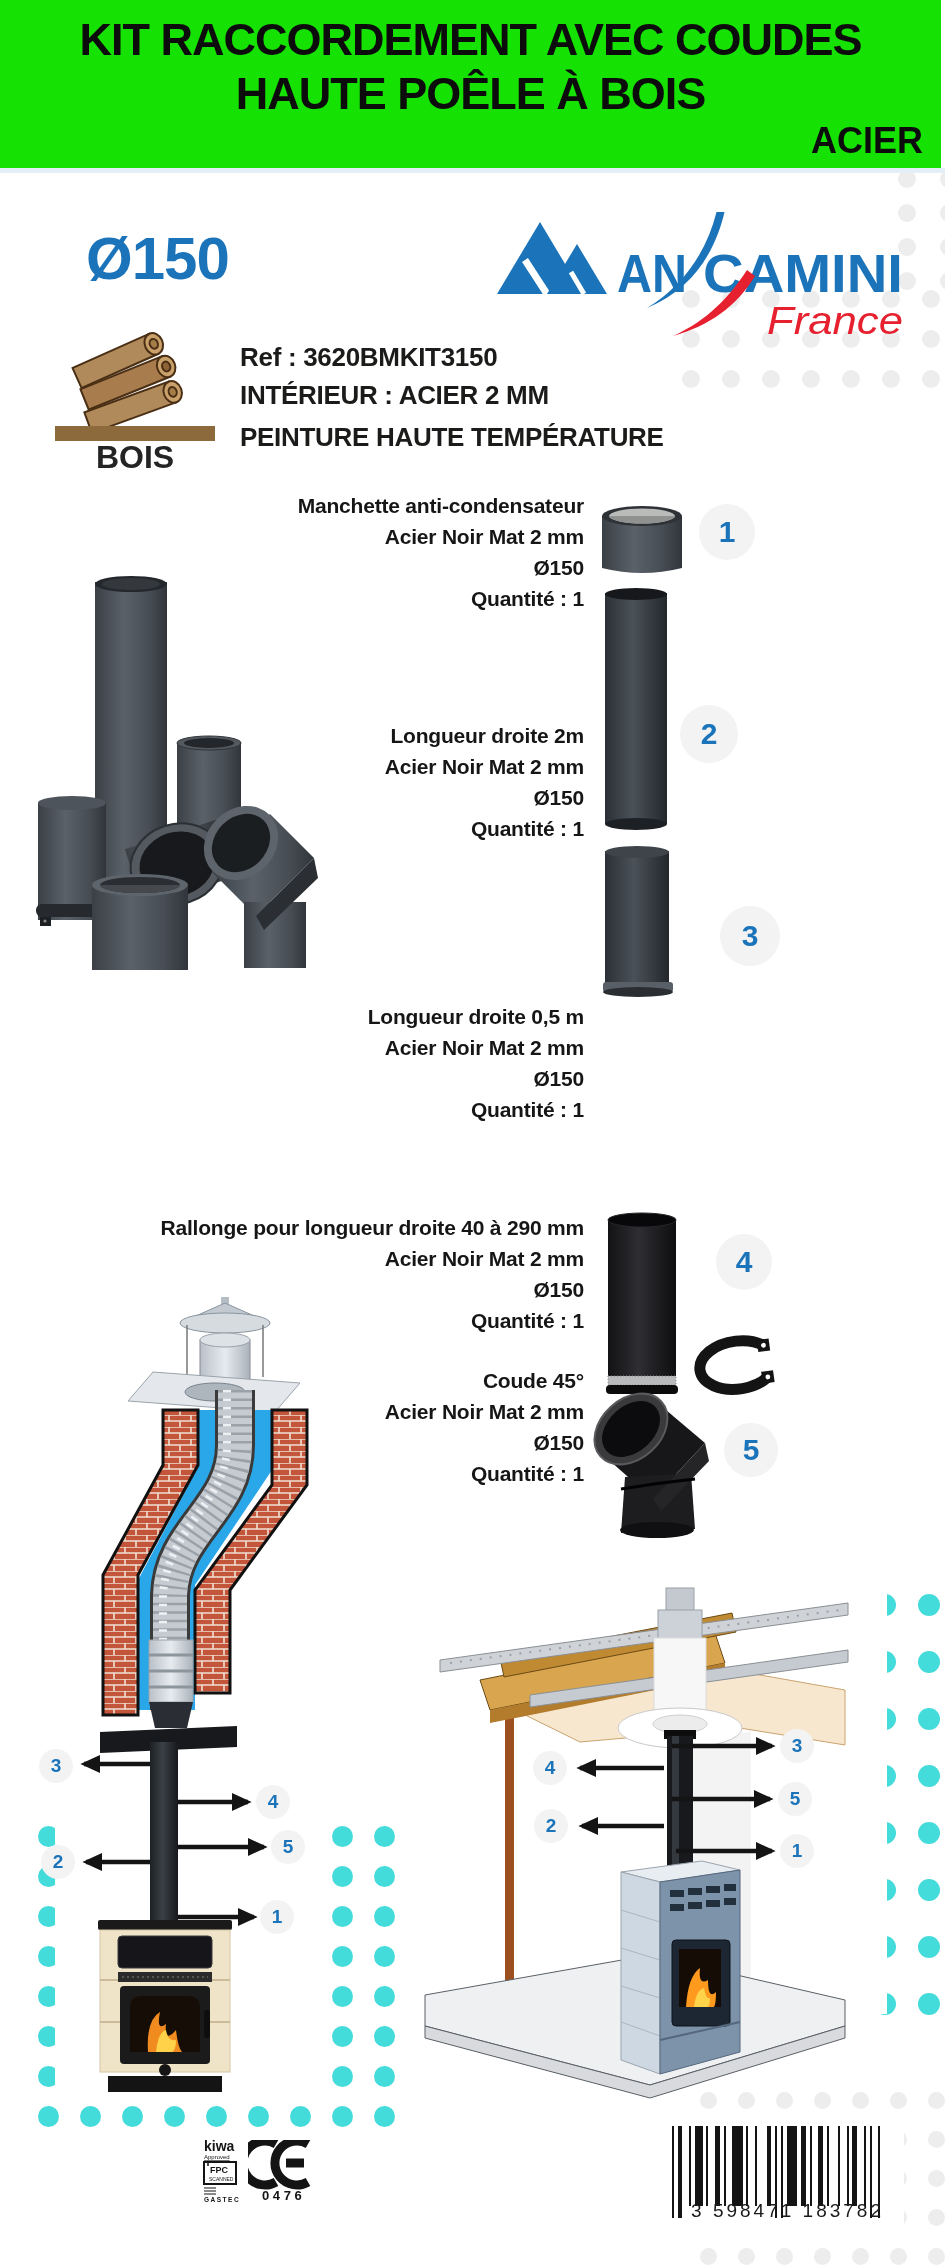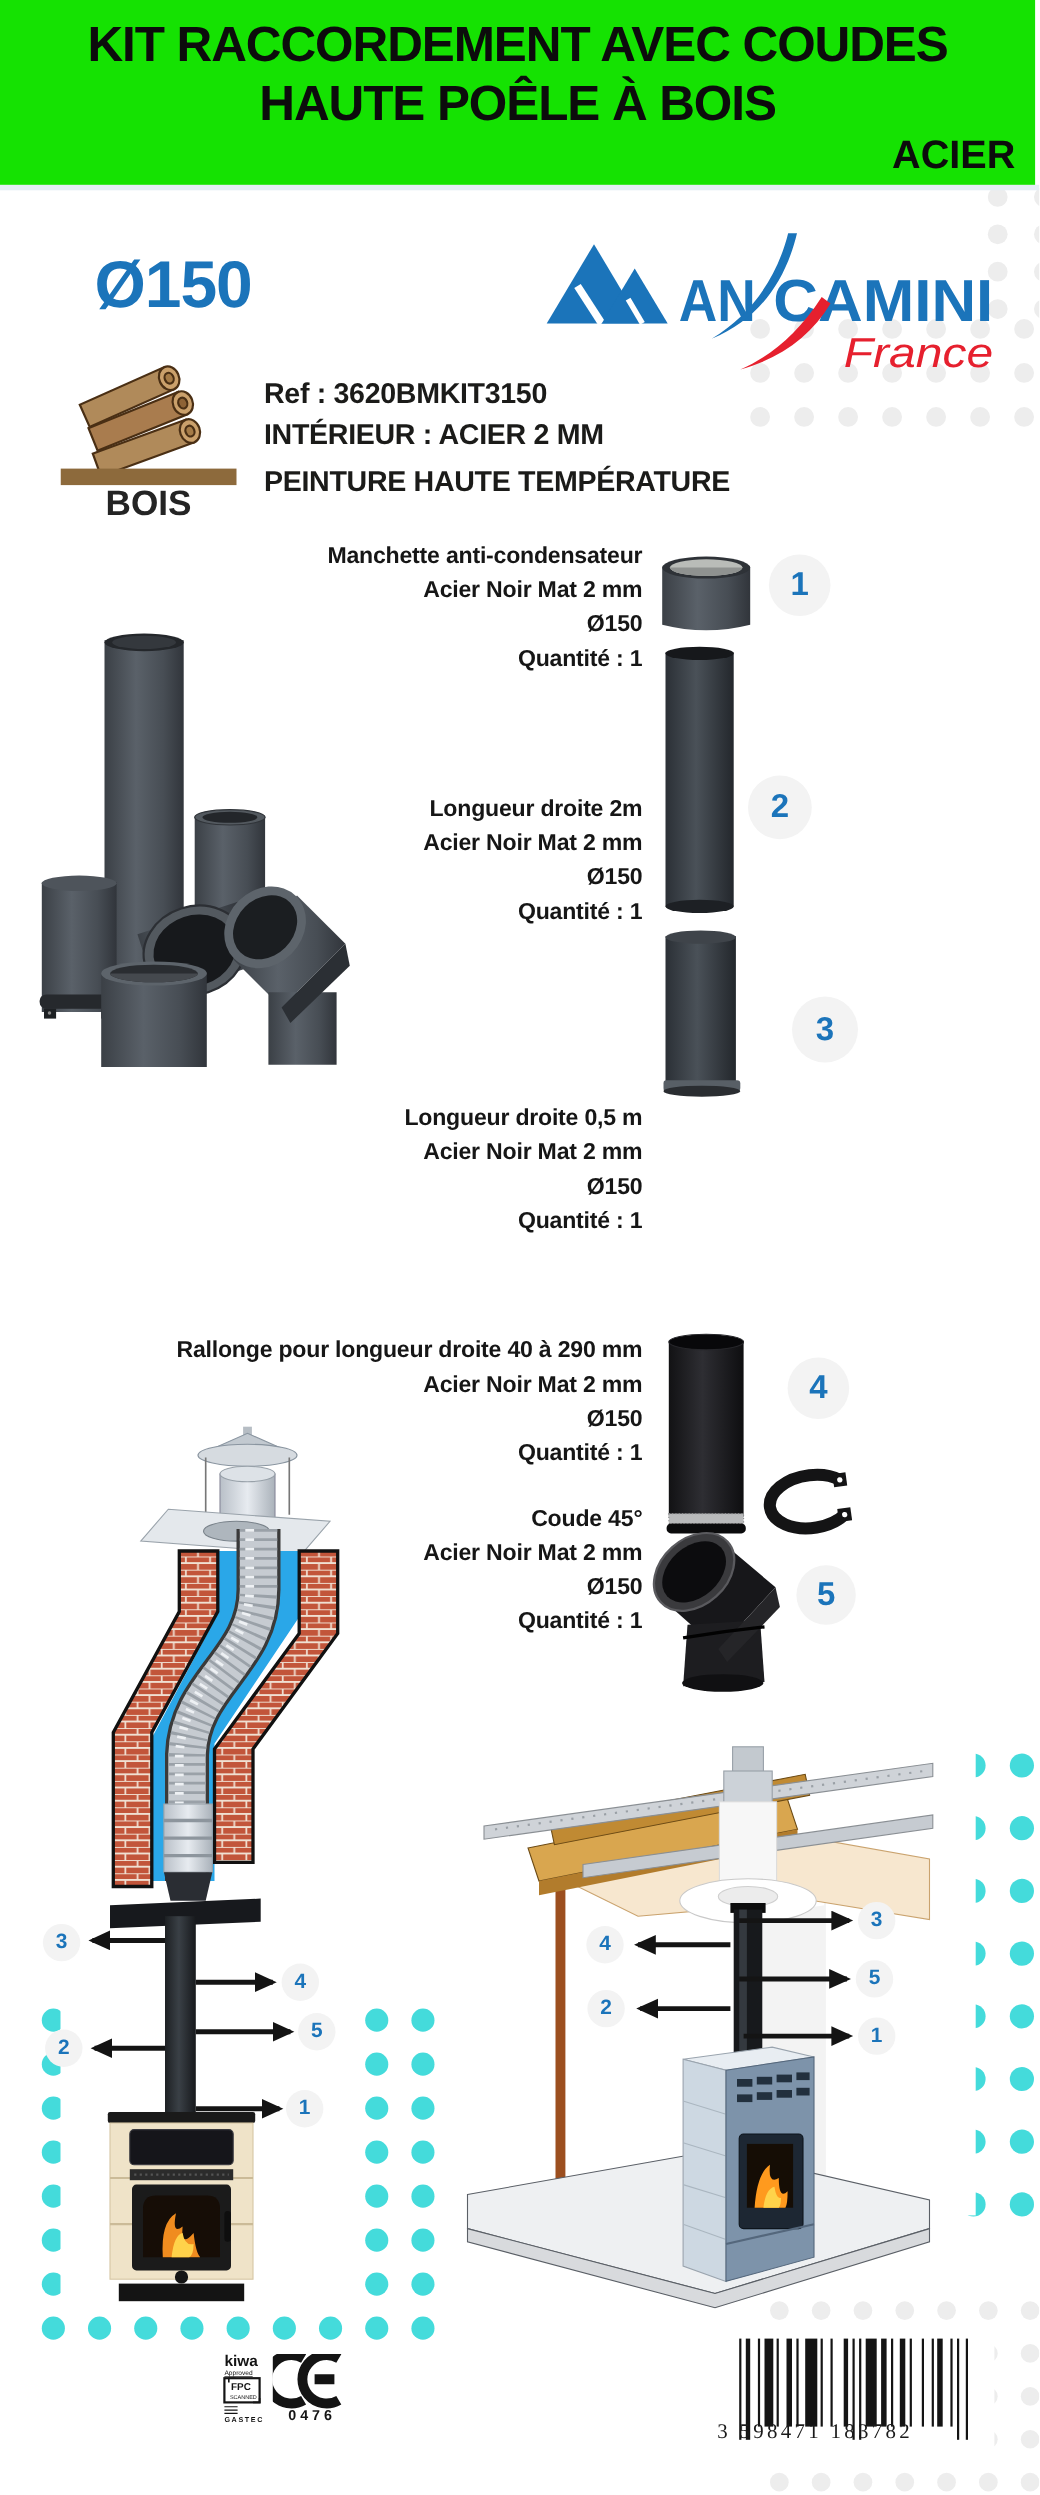--- a/index.html
+++ b/index.html
@@ -22,21 +22,21 @@
   .badge{position:absolute;background:#f3f3f3;border-radius:50%;display:flex;align-items:center;justify-content:center;font-weight:800;color:#1b74ba;z-index:5;}
   .ibadge{font-size:30px;}
   .callout{width:34px;height:34px;font-size:19px;}
   #diam{left:86px;top:224px;font-size:60px;font-weight:800;color:#1b74ba;z-index:5;letter-spacing:-1px;}
   .ref{position:absolute;left:240px;font-weight:800;font-size:26px;color:#1b1b19;z-index:5;letter-spacing:-0.3px;}
   #pipeL{left:150px;top:1742px;width:28px;height:190px;z-index:3;
          background:linear-gradient(90deg,#1d2023,#3a4046 45%,#17191c);}
   #barcodeBox{left:652px;top:2112px;width:252px;height:130px;background:#fff;z-index:3;}
   #bars{position:absolute;left:20px;top:14px;width:212px;height:96px;}
   #bars i{position:absolute;background:#141414;}
-  #bcdigits{position:absolute;left:0px;top:88px;width:232px;font-size:19px;color:#1a1a1a;letter-spacing:3px;text-align:left;font-family:Liberation Serif, serif;}
+  #bcdigits{position:absolute;left:0px;top:88px;width:232px;font-size:19px;color:#1a1a1a;letter-spacing:3px;text-align:right;font-family:Liberation Sans, sans-serif;}
   svg text{font-family:"Liberation Sans","DejaVu Sans",sans-serif;}
 </style>
 </head>
 <body>
 
 <div id="canvas">
 
   <div class="dots" style="left:898px;top:170px;">
       <i style="left: 0px; top: 0px; width: 18px; height: 18px; background: rgb(237, 237, 237);"></i>
       <i style="left: 42px; top: 0px; width: 18px; height: 18px; background: rgb(237, 237, 237);"></i>

